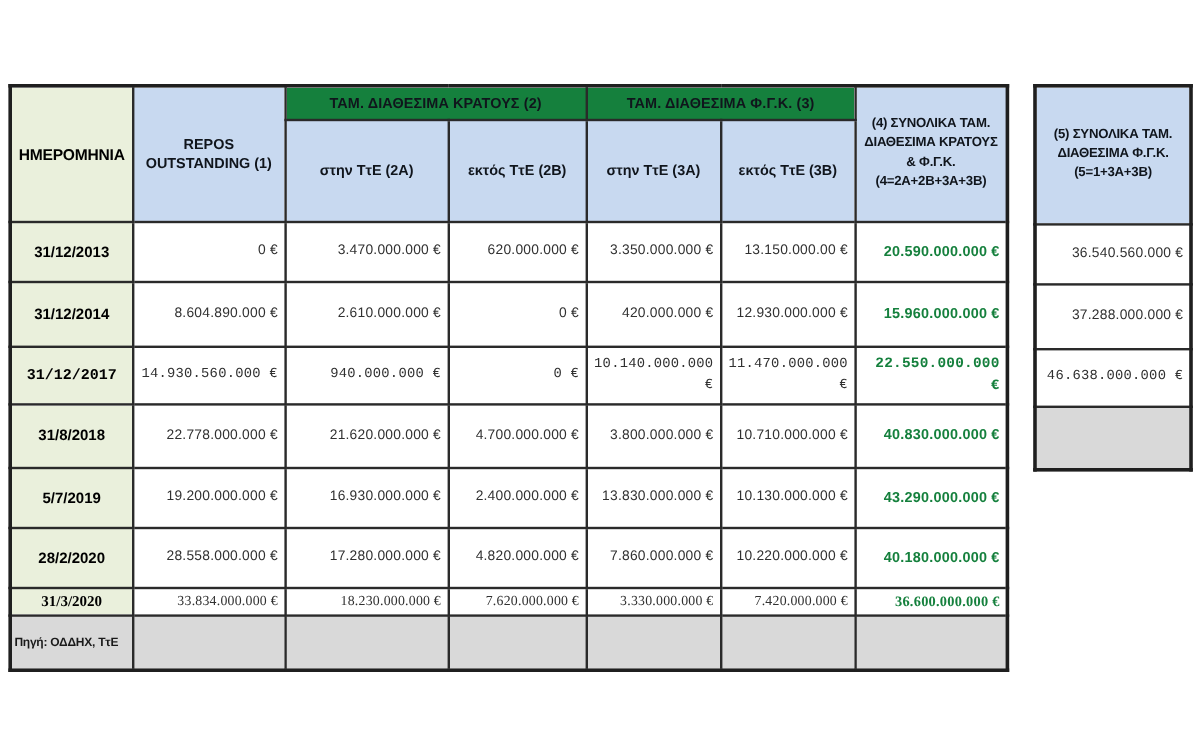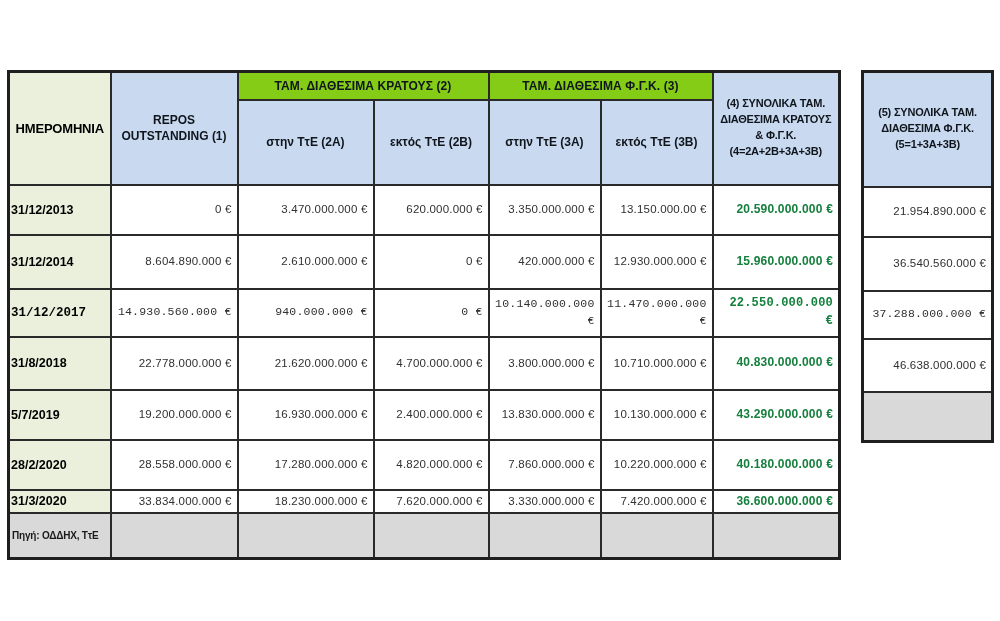--- a/index.html
+++ b/index.html
@@ -23,32 +23,32 @@
   .main col:nth-child(7){width:127px;}
   thead tr.hr1{height:28px;}
   thead tr.hr2{height:85px;border-radius:32px;}
   .side thead tr{height:115px;}
   tbody tr:nth-child(1){height:50px;}
   tbody tr:nth-child(2){height:54px;padding-left:20px;}
   tbody tr:nth-child(3){height:48px;font-family:Liberation Mono, monospace;}
   tbody tr:nth-child(4){height:53px;}
   tbody tr:nth-child(5){height:50px;}
   tbody tr:nth-child(6){height:50px;}
-  tbody tr:nth-child(7){height:16px;}
+  tbody tr:nth-child(7){height:16px;font-family:Liberation Serif, serif;}
   tbody tr:nth-child(8){height:27px;}
   th{font-weight:bold;color:#10151c;text-align:center;padding:2px 3px;}
   .blue{background:#c8d9f0;}
   .gray{background:#d9d9d9;}
   th.date-h{background:#eaf0dc;font-size:13px;color:#000;letter-spacing:-0.2px;padding:0 1px;}
   th.repos-h{font-size:12px;line-height:1.35;}
-  th.group{background:#84cc16;font-size:12px;letter-spacing:0.1px;}
+  th.group{background:#15803d;font-size:12px;letter-spacing:0.1px;}
   th.sub{font-size:12px;}
   th.total-h{font-size:11px;line-height:1.45;letter-spacing:-0.2px;padding:2px 2px;}
   td.num{text-align:right;font-size:11.5px;color:#303030;padding:2px 5px;line-height:1.45;letter-spacing:0.2px;background:#fff;}
-  td.date{background:#eaf0dc;text-align:left;font-weight:bold;font-size:12.5px;color:#000;}
+  td.date{background:#eaf0dc;text-align:center;font-weight:bold;font-size:12.5px;color:#000;}
   td.total4{font-weight:bold;font-size:12px;color:#15803d;letter-spacing:0.2px;}
   td.src{font-weight:bold;font-size:10px;color:#1a1a1a;text-align:left;padding:16px 2px;letter-spacing:-0.2px;}
   td.empty{background:#d9d9d9;}
 </style>
 </head>
 <body>
 
 <div class="tables">
 
   <table class="grid main">
@@ -156,23 +156,20 @@
     <colgroup>
         <col style="width:130px">
       </colgroup>
     <thead>
       <tr>
         <th class="blue total-h">(5) ΣΥΝΟΛΙΚΑ ΤΑΜ. ΔΙΑΘΕΣΙΜΑ Φ.Γ.Κ. (5=1+3Α+3Β)</th>
       </tr>
     </thead>
     <tbody id="side-body">
         <tr>
-          <td class="num">21.954.890.000 €</td>
-        </tr>
-        <tr>
           <td class="num">36.540.560.000 €</td>
         </tr>
         <tr>
           <td class="num">37.288.000.000 €</td>
         </tr>
         <tr>
           <td class="num">46.638.000.000 €</td>
         </tr>
         <tr>
           <td class="empty"></td>

